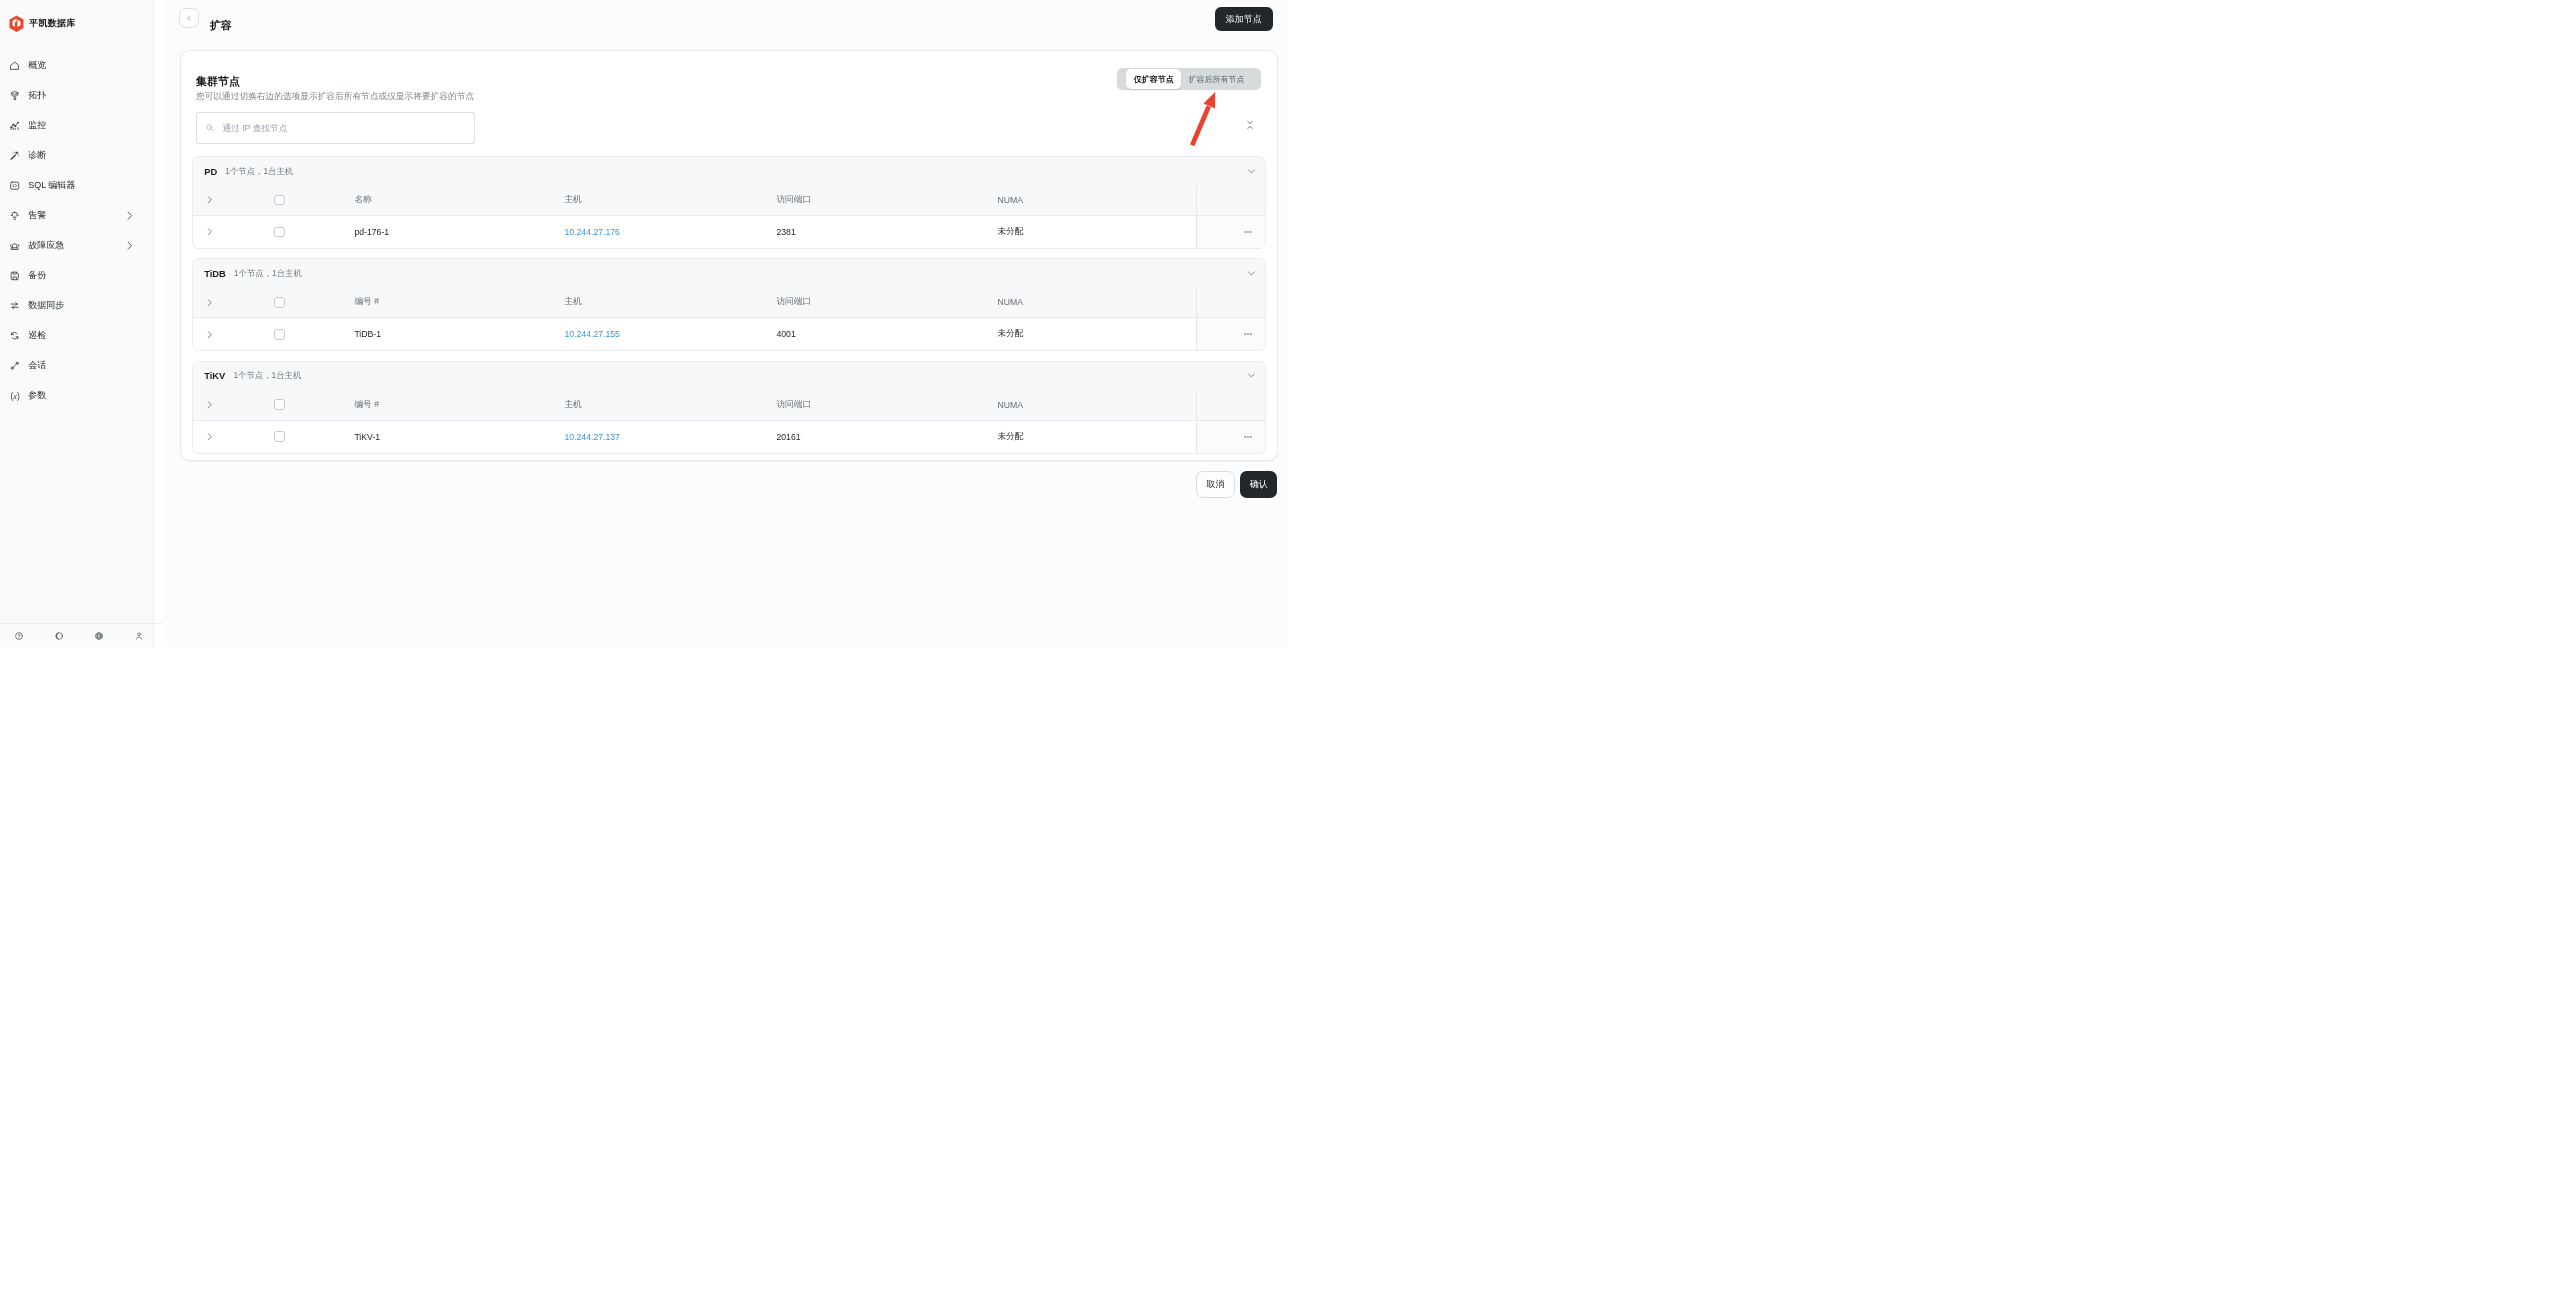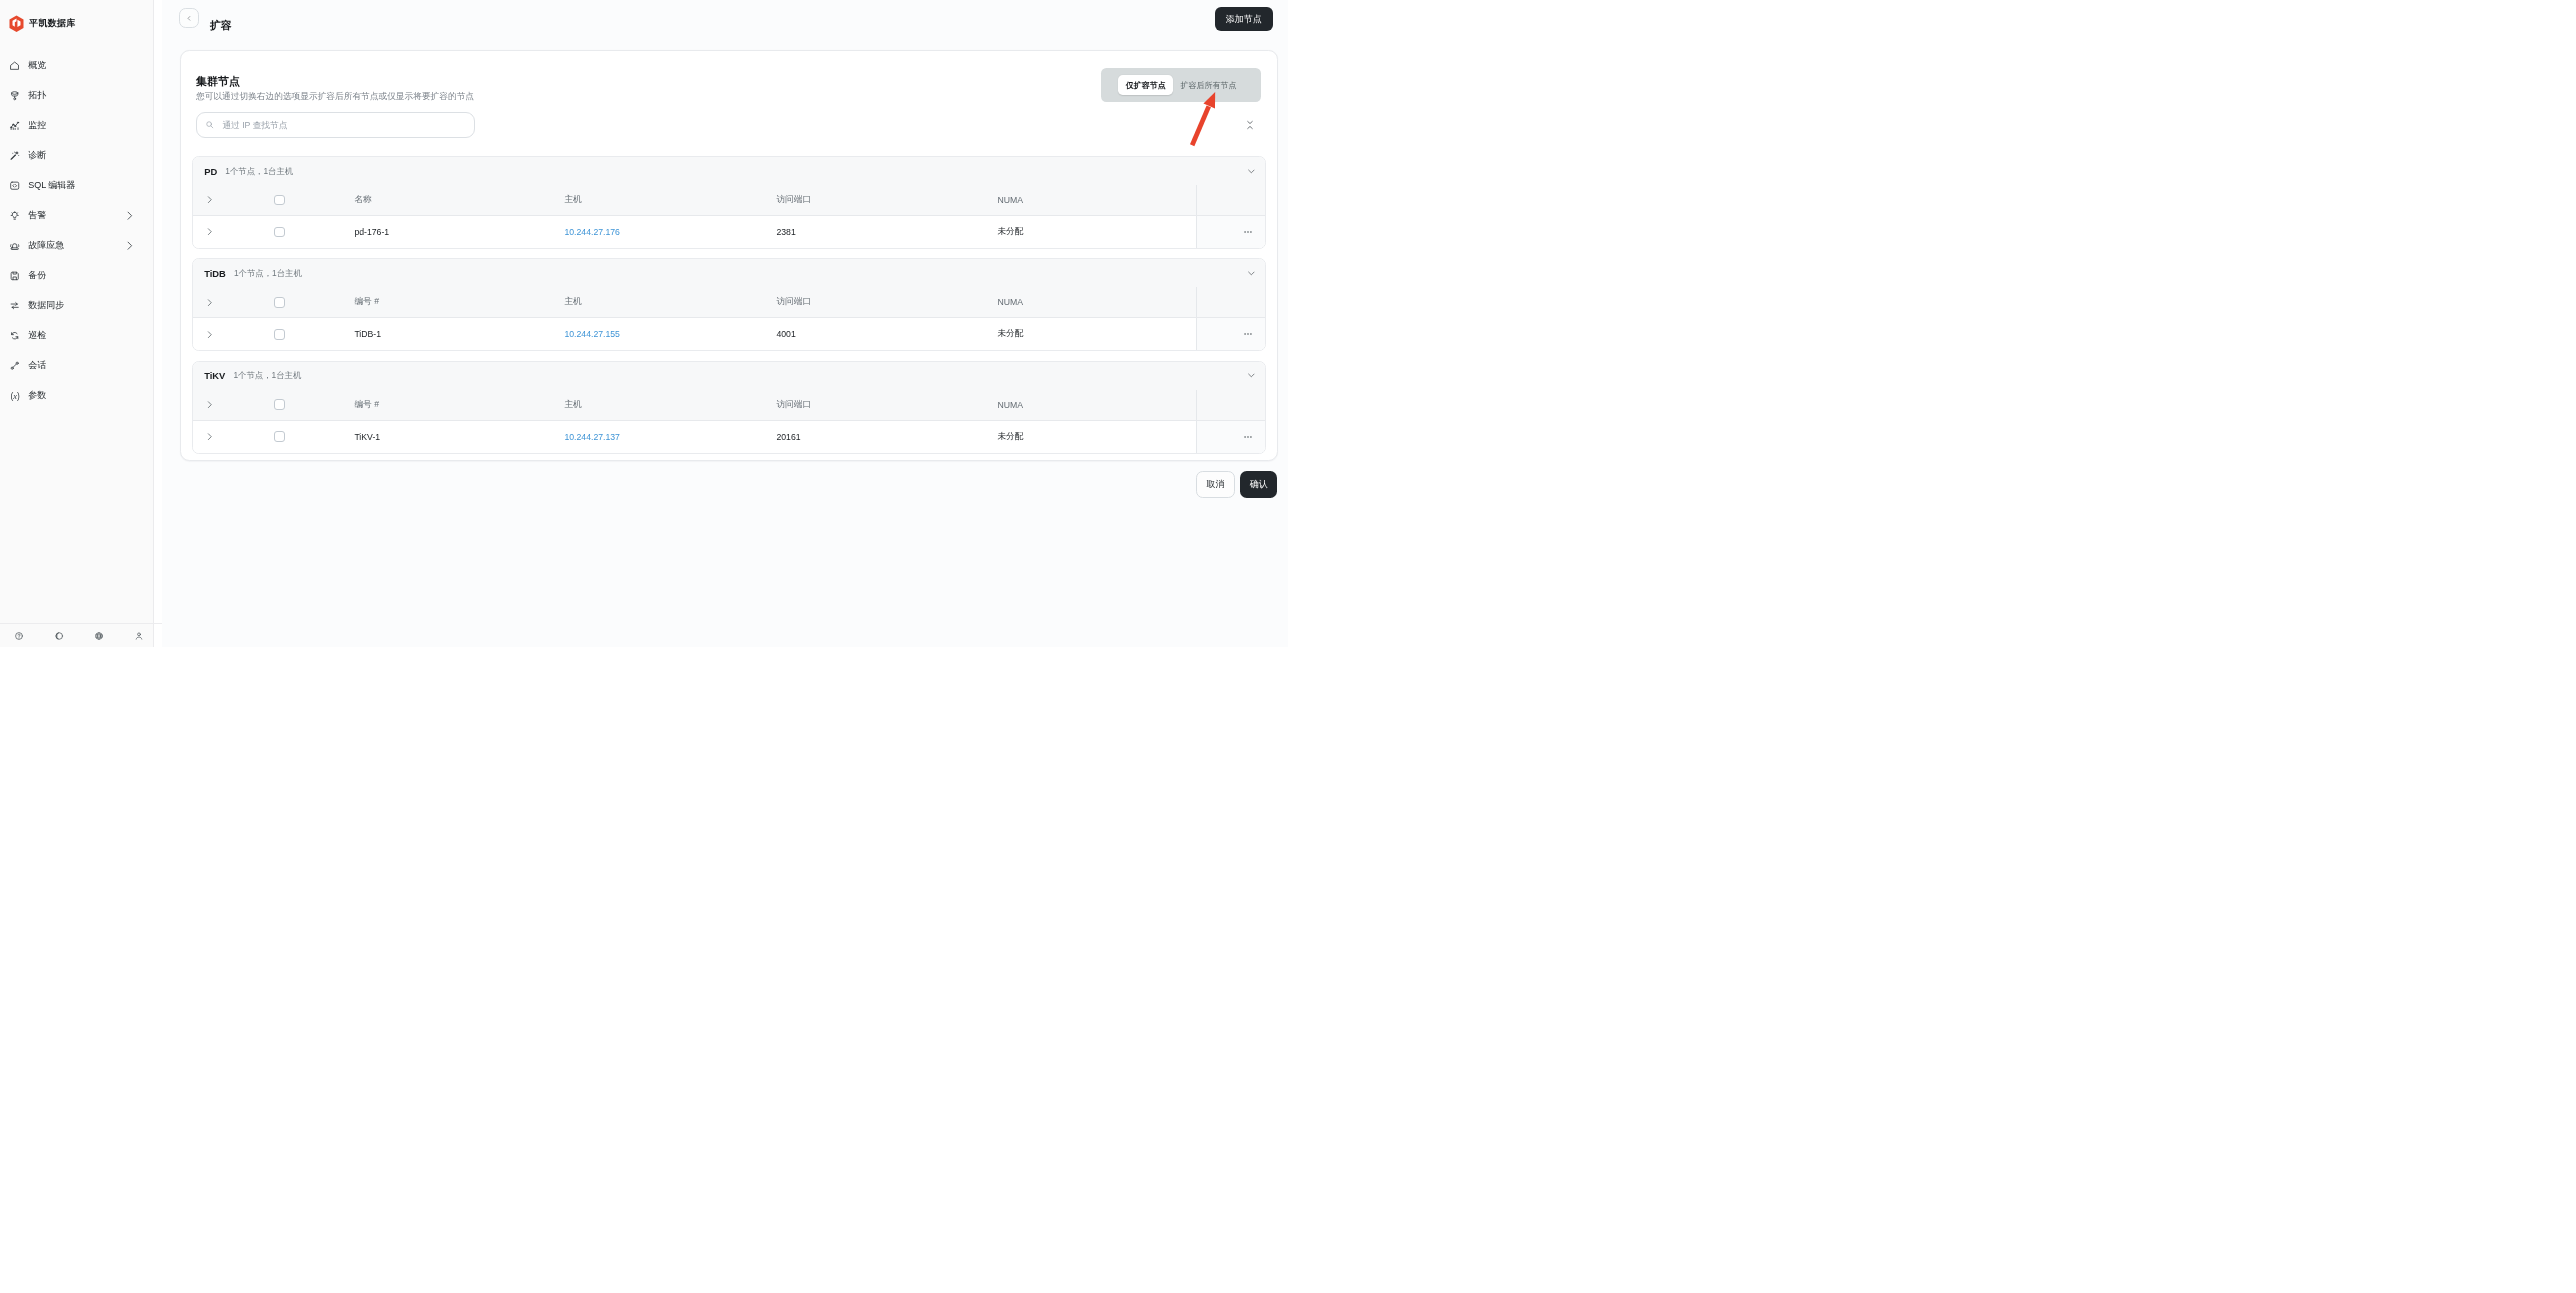--- a/index.html
+++ b/index.html
@@ -35,25 +35,25 @@
   .btn-dark{background:#22272c;color:#fff;border:none;border-radius:6px;font-size:9px;cursor:pointer;
             font-family:inherit;}
   .add-node{position:absolute;right:15.5px;top:7.4px;height:24px;padding:0 10.8px;}
 
   
   .card{position:absolute;left:18px;top:50px;width:1098px;height:411px;background:#fff;
         border:0.7px solid #e8eaed;border-radius:9.4px;box-shadow:0 0.7px 1.3px rgba(16,24,40,.04);box-sizing:border-box;}
   .card-title{position:absolute;left:15px;top:14px;font-size:11px;font-weight:bold;color:#17191c;}
   .card-desc{position:absolute;left:15px;top:32px;font-size:8.7px;color:#7b828a;margin-top:8px;}
   .toggle{position:absolute;right:16px;top:17px;height:22px;background:#d6dbdc;border-radius:5.4px;
-          display:flex;align-items:center;padding:17px;box-sizing:border-box;}
+          display:flex;align-items:center;padding:9px;box-sizing:border-box;}
   .toggle .opt{border:none;background:transparent;height:19.5px;padding:0 7.4px;border-radius:4.7px;
                font-size:8px;color:#5a6467;cursor:pointer;font-family:inherit;white-space:nowrap;}
   .toggle .opt.sel{background:#fff;color:#15181b;font-weight:bold;box-shadow:0 0.7px 1.3px rgba(0,0,0,.12);}
-  .search{position:absolute;left:15px;top:61px;width:279px;height:26px;border:0.7px solid #dce0e4;border-radius:9px;
+  .search{position:absolute;left:15px;top:61px;width:279px;height:32px;border:0.7px solid #dce0e4;border-radius:2px;
           display:flex;align-items:center;padding:0 8px;box-sizing:border-box;background:#fff;}
   .search .ic{width:9.4px;height:9.4px;color:#9aa2ab;margin-right:6px;flex:none;}
   .search input{border:none;outline:none;flex:1;font-size:8.7px;color:#22262a;font-family:inherit;background:transparent;}
   .search input::placeholder{color:#9aa2ab;}
   .collapse-all{position:absolute;right:22px;top:69px;width:10px;height:10px;background:none;border:none;
                 padding:0;cursor:pointer;color:#363d42;}
 
   .sections{position:absolute;left:11.4px;right:11.4px;top:105px;display:flex;flex-direction:column;gap:9.4px;}
   .sec{border:0.7px solid #e9ebee;border-radius:6.7px;overflow:hidden;background:#fff;}
   .sec-band{height:28px;background:#f7f8f9;display:flex;align-items:center;padding:0 10.8px;position:relative;}

